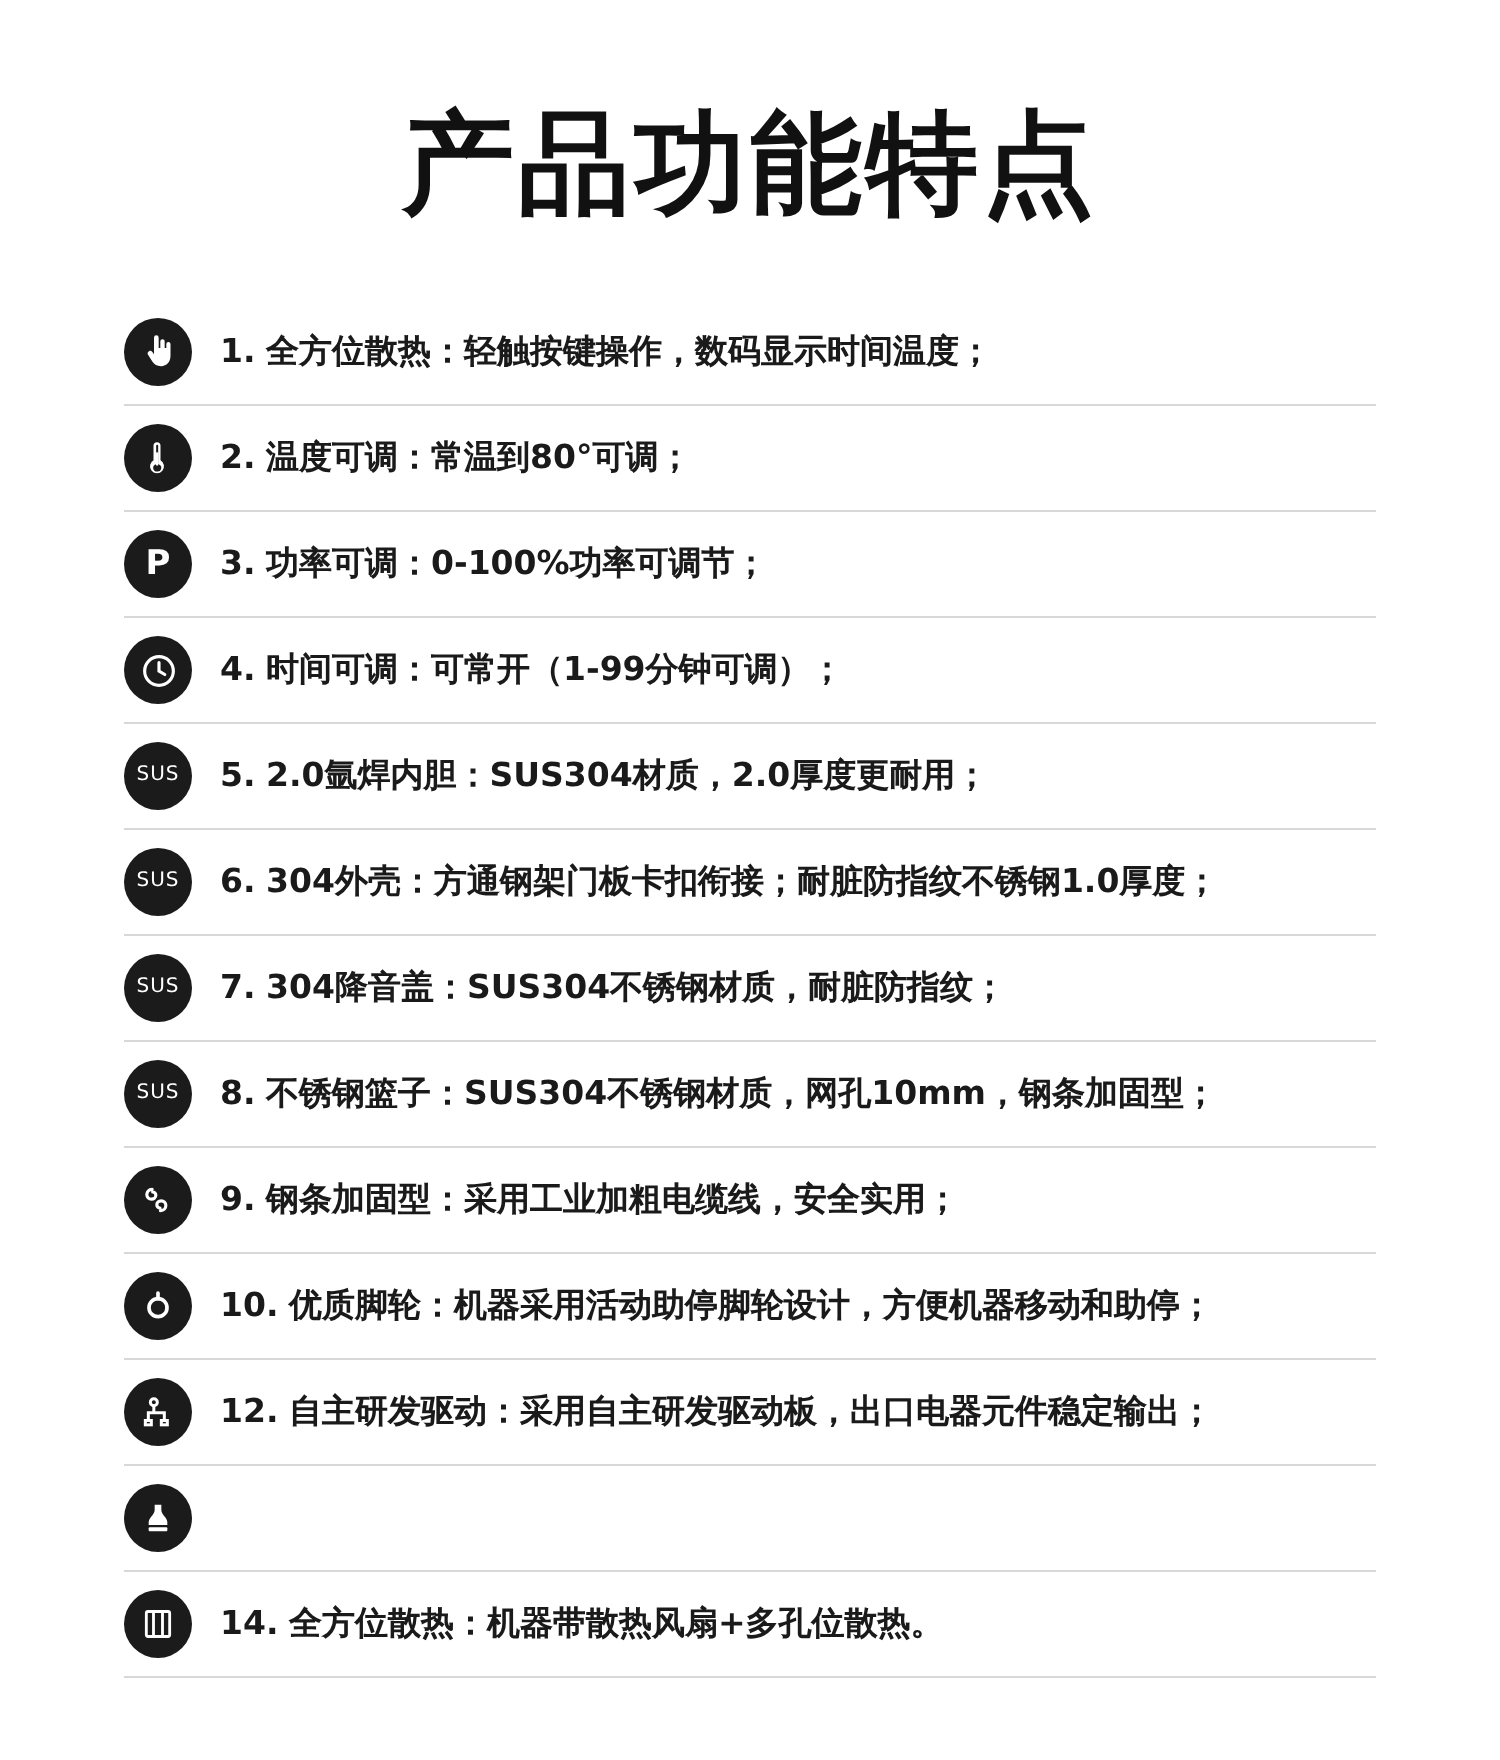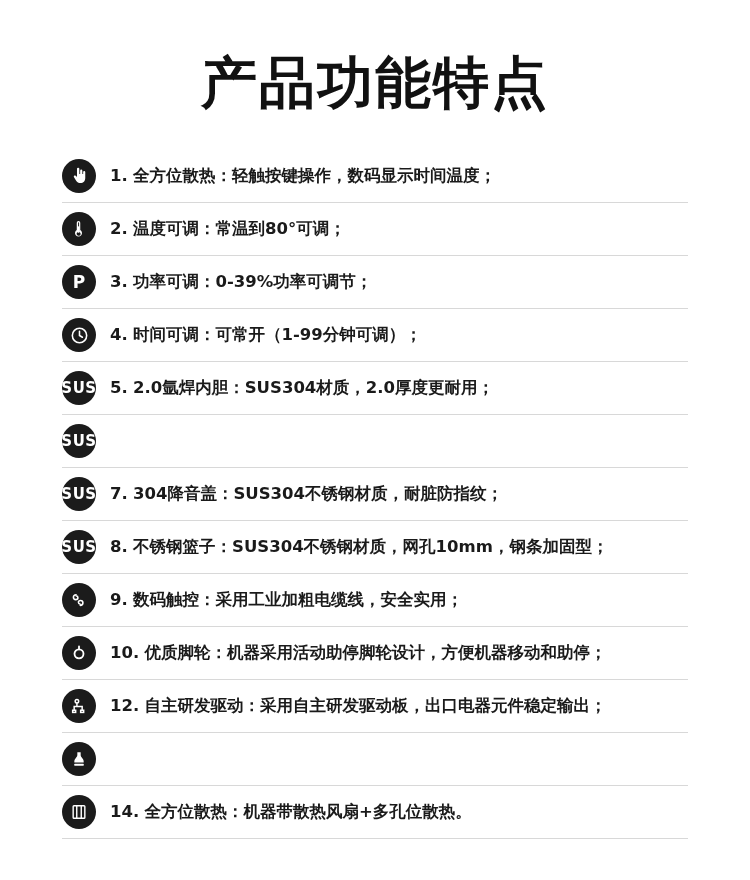--- a/index.html
+++ b/index.html
@@ -56,22 +56,22 @@
     display: flex;
     align-items: center;
     justify-content: center;
     margin-right: 14px;
     font-size: 15px;
     line-height: 1;
     font-family: "DejaVu Sans", "Liberation Sans", sans-serif;
   }
   .icon svg { display: block; }
   .icon .sus-text {
-    font-size: 15px;
-    font-weight: bold;
+    font-size: 10px;
+    font-weight: normal;
     letter-spacing: 0.5px;
   }
   .icon .glyph {
     font-size: 17px;
     font-weight: bold;
   }
   .text {
     font-size: 16.5px;
     line-height: 1.35;
     color: #1a1a1a;
@@ -113,21 +113,21 @@
           <rect x="10.7" y="8.6" width="1.5" height="8" rx="0.7"></rect>
         </svg>
       </span>
       <span class="text"><span class="num">2.</span> <span class="lead">温度可调：</span><span class="desc">常温到80°可调；</span></span>
     </div>
 
     <div class="row">
       <span class="icon">
         <span class="glyph">P</span>
       </span>
-      <span class="text"><span class="num">3.</span> <span class="lead">功率可调：</span><span class="desc">0-39%功率可调节；</span></span>
+      <span class="text"><span class="num">3.</span> <span class="lead">功率可调：</span><span class="desc">0-100%功率可调节；</span></span>
     </div>
 
     <div class="row">
       <span class="icon">
         <svg width="21" height="21" viewBox="0 0 24 24" fill="none" stroke="#ffffff" stroke-width="1.8" aria-hidden="true">
           <circle cx="12" cy="12" r="8.2"></circle>
           <path d="M12 7.2V12l3.3 2" stroke-linecap="round"></path>
         </svg>
       </span>
       <span class="text"><span class="num">4.</span> <span class="lead">时间可调：</span><span class="desc">可常开（1-99分钟可调）；</span></span>
@@ -137,20 +137,21 @@
       <span class="icon">
         <span class="sus-text">SUS</span>
       </span>
       <span class="text"><span class="num">5.</span> <span class="lead">2.0氩焊内胆：</span><span class="desc">SUS304材质，2.0厚度更耐用；</span></span>
     </div>
 
     <div class="row">
       <span class="icon">
         <span class="sus-text">SUS</span>
       </span>
+      <span class="text"><span class="num">6.</span> <span class="lead">304外壳：</span><span class="desc">方通钢架门板卡扣衔接；耐脏防指纹不锈钢1.0厚度；</span></span>
     </div>
 
     <div class="row">
       <span class="icon">
         <span class="sus-text">SUS</span>
       </span>
       <span class="text"><span class="num">7.</span> <span class="lead">304降音盖：</span><span class="desc">SUS304不锈钢材质，耐脏防指纹；</span></span>
     </div>
 
     <div class="row">
@@ -160,21 +161,21 @@
       <span class="text"><span class="num">8.</span> <span class="lead">不锈钢篮子：</span><span class="desc">SUS304不锈钢材质，网孔10mm，钢条加固型；</span></span>
     </div>
 
     <div class="row">
       <span class="icon">
         <svg width="20" height="20" viewBox="0 0 24 24" fill="none" stroke="#ffffff" stroke-width="1.9" stroke-linecap="round" aria-hidden="true">
           <path d="M8.5 5.6c-2.1 0-3.2 1.6-3.2 3.1 0 1.6 1.2 2.8 2.8 2.8 1.5 0 2.6-1 2.6-2.3 0-1.2-.9-2-1.9-2"></path>
           <path d="M13.5 18.4c2.1 0 3.2-1.6 3.2-3.1 0-1.6-1.2-2.8-2.8-2.8-1.5 0-2.6 1-2.6 2.3 0 1.2.9 2 1.9 2"></path>
         </svg>
       </span>
-      <span class="text"><span class="num">9.</span> <span class="lead">数码触控：</span><span class="desc">采用工业加粗电缆线，安全实用；</span></span>
+      <span class="text"><span class="num">9.</span> <span class="lead">钢条加固型：</span><span class="desc">采用工业加粗电缆线，安全实用；</span></span>
     </div>
 
     <div class="row">
       <span class="icon">
         <svg width="20" height="20" viewBox="0 0 24 24" fill="none" stroke="#ffffff" stroke-width="2.2" aria-hidden="true">
           <circle cx="12" cy="13" r="5.4"></circle>
           <path d="M12 7.6V4.2" stroke-linecap="round"></path>
         </svg>
       </span>
       <span class="text"><span class="num">10.</span> <span class="lead">优质脚轮：</span><span class="desc">机器采用活动助停脚轮设计，方便机器移动和助停；</span></span>

